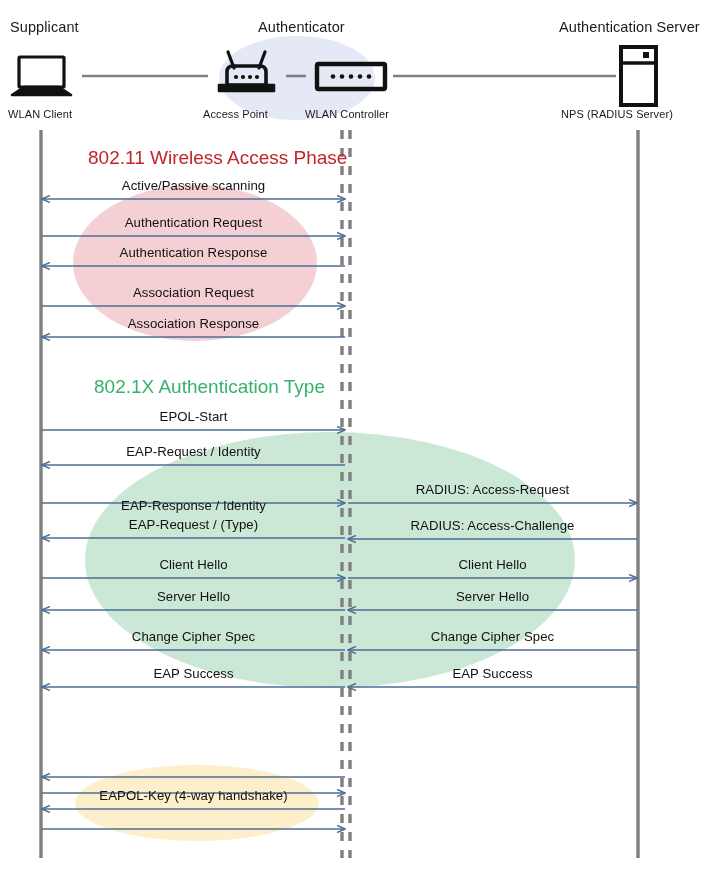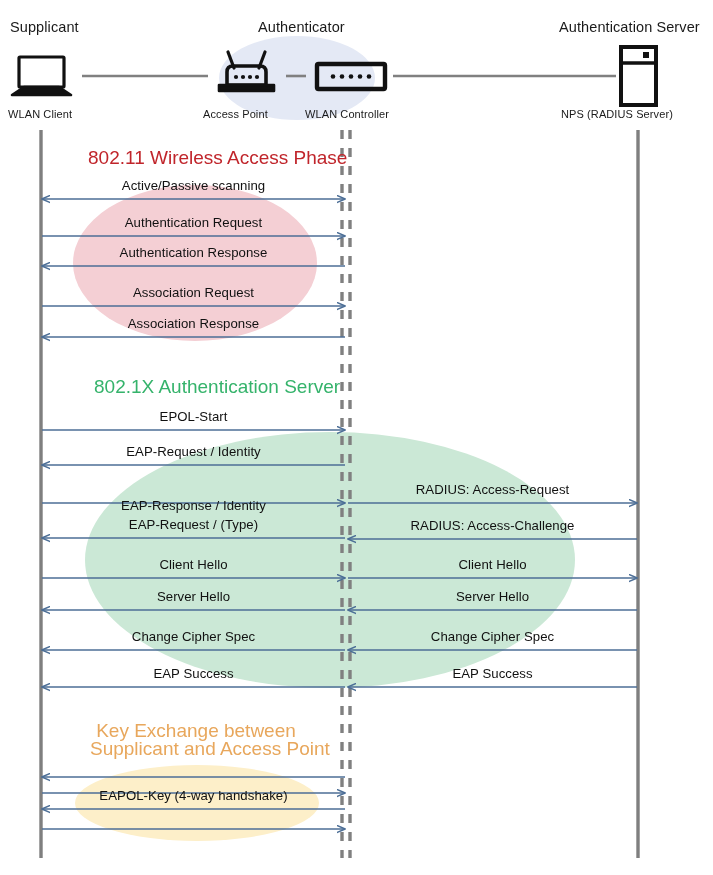--- a/index.html
+++ b/index.html
@@ -155,25 +155,21 @@
   <div class="node-title" style="left:10px;  top:19px;">Supplicant</div>
   <div class="node-title" style="left:258px; top:19px;">Authenticator</div>
   <div class="node-title" style="left:559px; top:19px;">Authentication Server</div>
 
   <div class="node-label" style="left:8px;   top:108px;">WLAN Client</div>
   <div class="node-label" style="left:203px; top:108px;">Access Point</div>
   <div class="node-label" style="left:305px; top:108px;">WLAN Controller</div>
   <div class="node-label" style="left:561px; top:108px;">NPS (RADIUS Server)</div>
 
   <div class="phase-title red" style="left:88px; top:147px; width:212px;">802.11 Wireless Access Phase</div>
-  <div class="phase-title green" style="left:94px; top:376px; width:212px;">802.1X Authentication Server</div>
-  <div class="phase-title orange" style="left:90px; top:722px; width:212px; line-height:18px;">
-    <div>Key Exchange between</div>
-    <div>Supplicant and Access Point</div>
-  </div>
+  <div class="phase-title green" style="left:94px; top:376px; width:212px;">802.1X Authentication Type</div>
 
   <div id="label-layer">
       <div class="msg-label" style="left: 33.5px; top: 178px; width: 320px;">Active/Passive scanning</div>
       <div class="msg-label" style="left: 33.5px; top: 215px; width: 320px;">Authentication Request</div>
       <div class="msg-label" style="left: 33.5px; top: 245px; width: 320px;">Authentication Response</div>
       <div class="msg-label" style="left: 33.5px; top: 285px; width: 320px;">Association Request</div>
       <div class="msg-label" style="left: 33.5px; top: 316px; width: 320px;">Association Response</div>
       <div class="msg-label" style="left: 33.5px; top: 409px; width: 320px;">EPOL-Start</div>
       <div class="msg-label" style="left: 33.5px; top: 444px; width: 320px;">EAP-Request / Identity</div>
       <div class="msg-label" style="left: 33.5px; top: 482px; width: 320px; margin-top: 16px;">EAP-Response / Identity</div>

